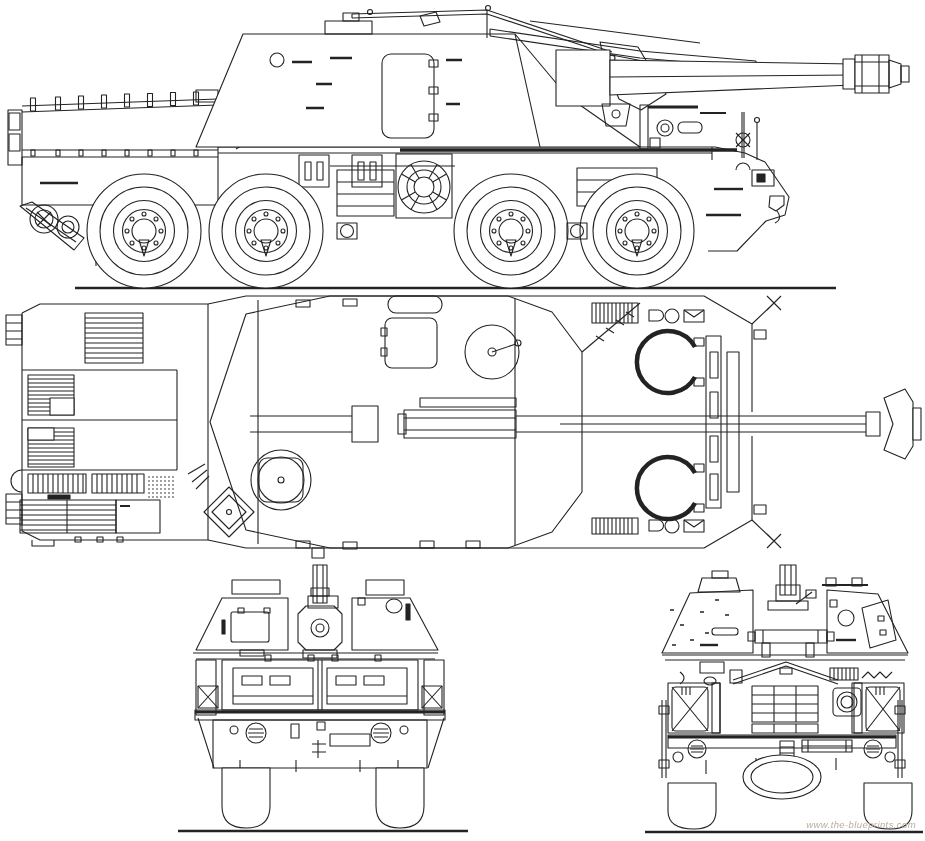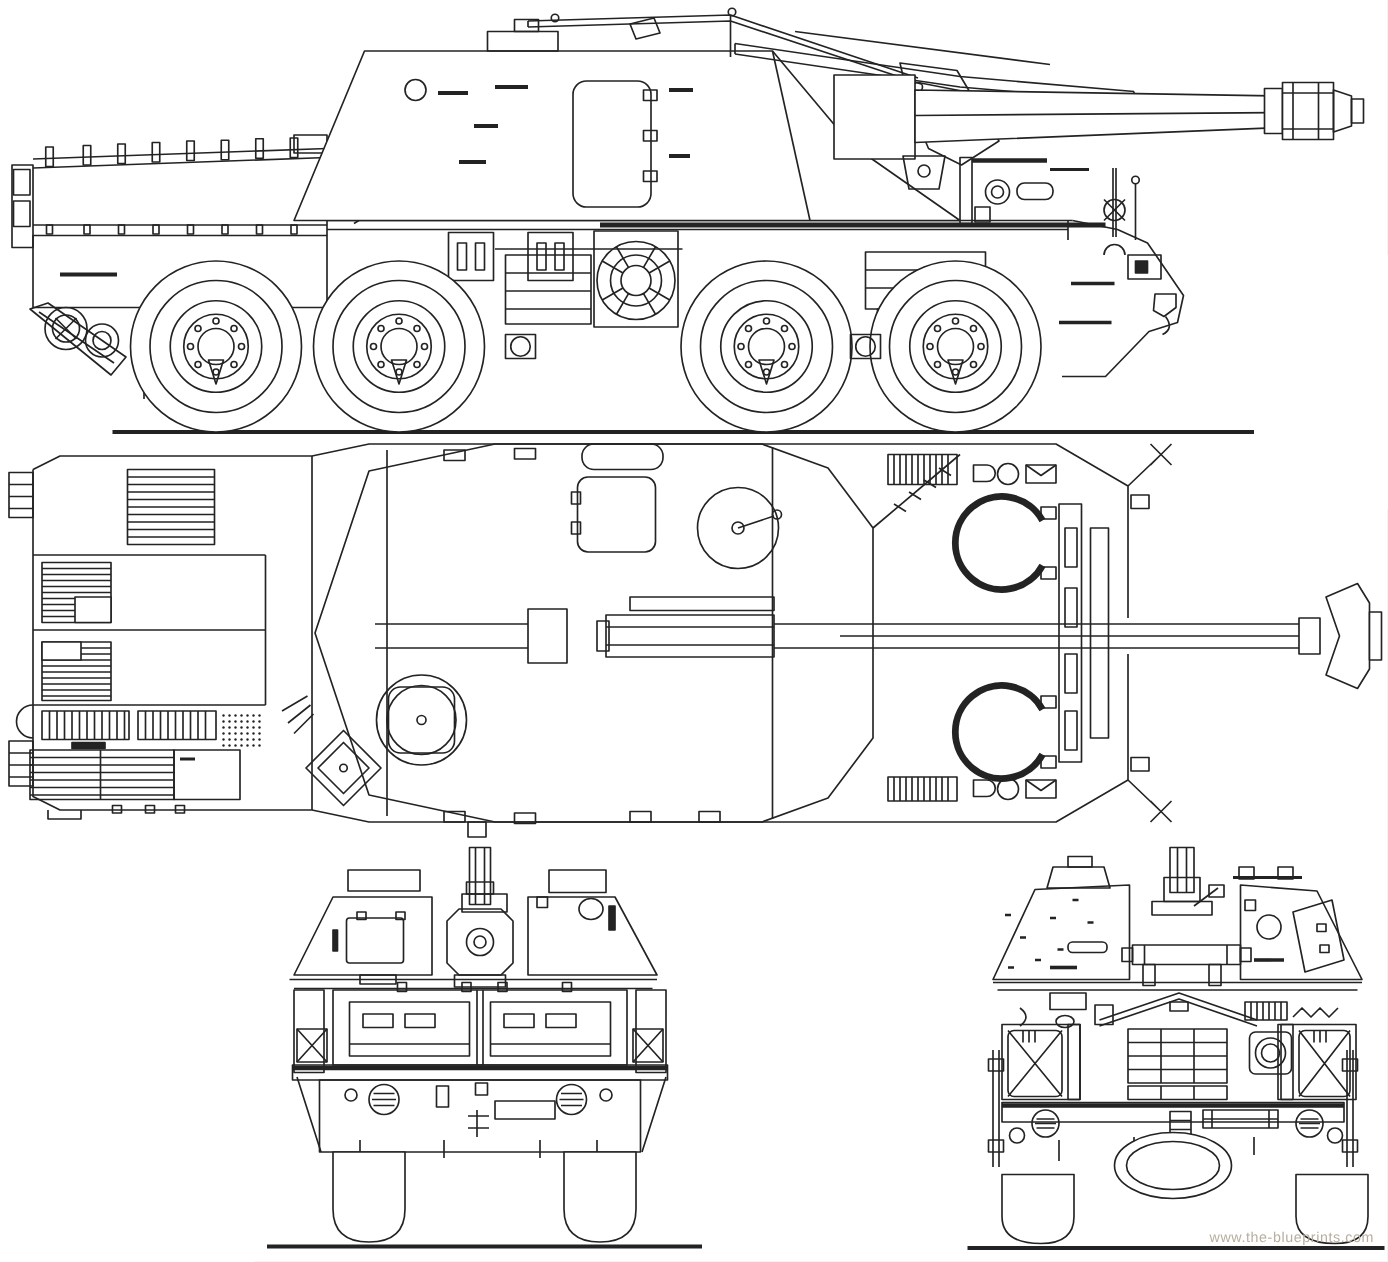--- a/index.html
+++ b/index.html
@@ -1,18 +1,18 @@
 <!DOCTYPE html>
 <html><head>
 <meta charset="utf-8">
 <title>Blueprint</title>
 <style>
   html,body{margin:0;padding:0;background:#e9e9e9;}
   .stage{width:925px;height:841px;background:#ffffff;position:relative;margin:0 auto;overflow:hidden;
-         font-family:"Liberation Sans", sans-serif;}
+         font-family:"Liberation Sans", sans-serif;font-style:italic;}
   svg{display:block;}
   svg{--ink:#232323;}
   .ln{stroke:var(--ink);fill:none;stroke-width:1.1;stroke-linejoin:round;stroke-linecap:butt;}
   .wm{font-family:"Liberation Sans", sans-serif;font-size:9.5px;letter-spacing:.4px;stroke:none;}
 </style>
 </head>
 <body>
 
 <div class="stage" style="background: rgb(255, 255, 255);">
 <svg viewBox="0 0 925 841" width="925" height="841" style="--ink: #232323;">

